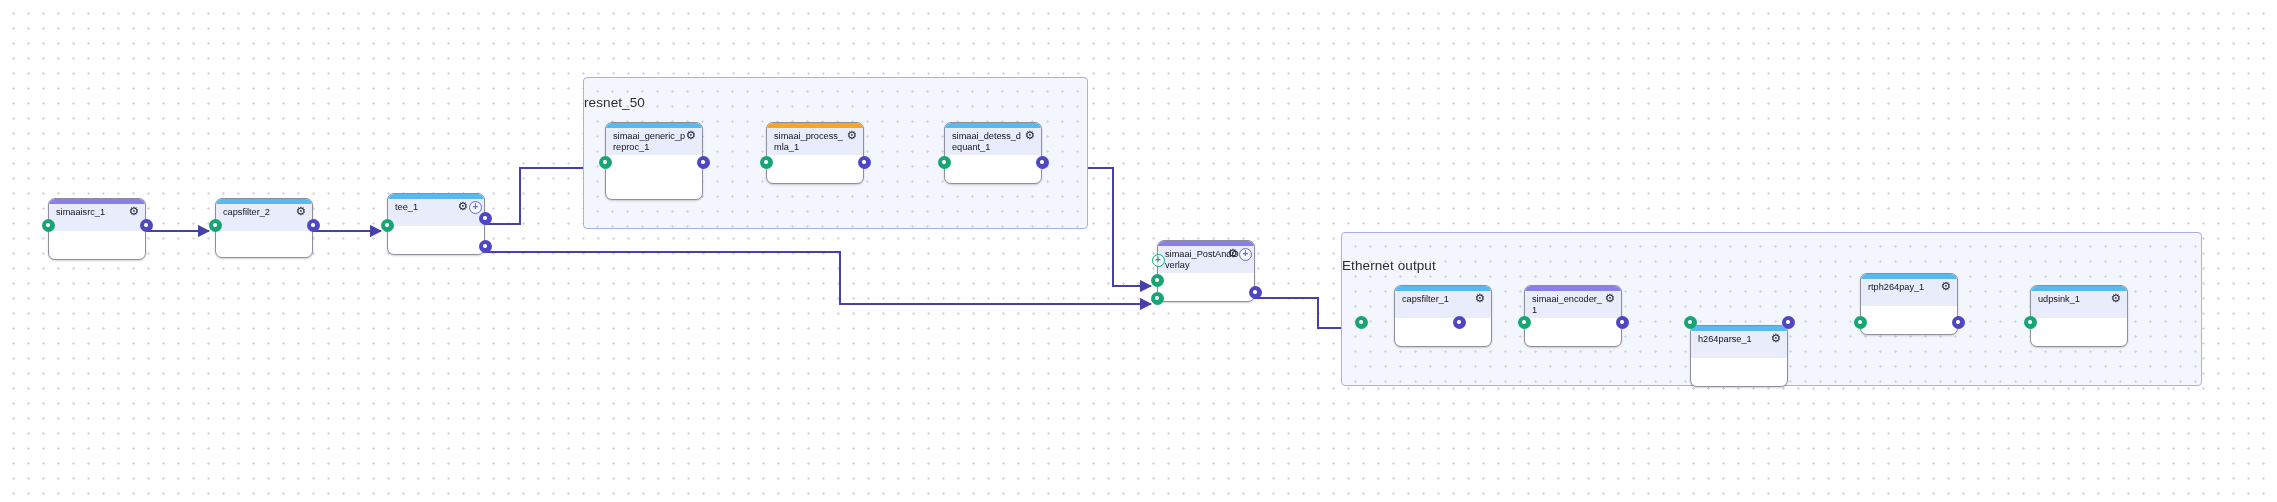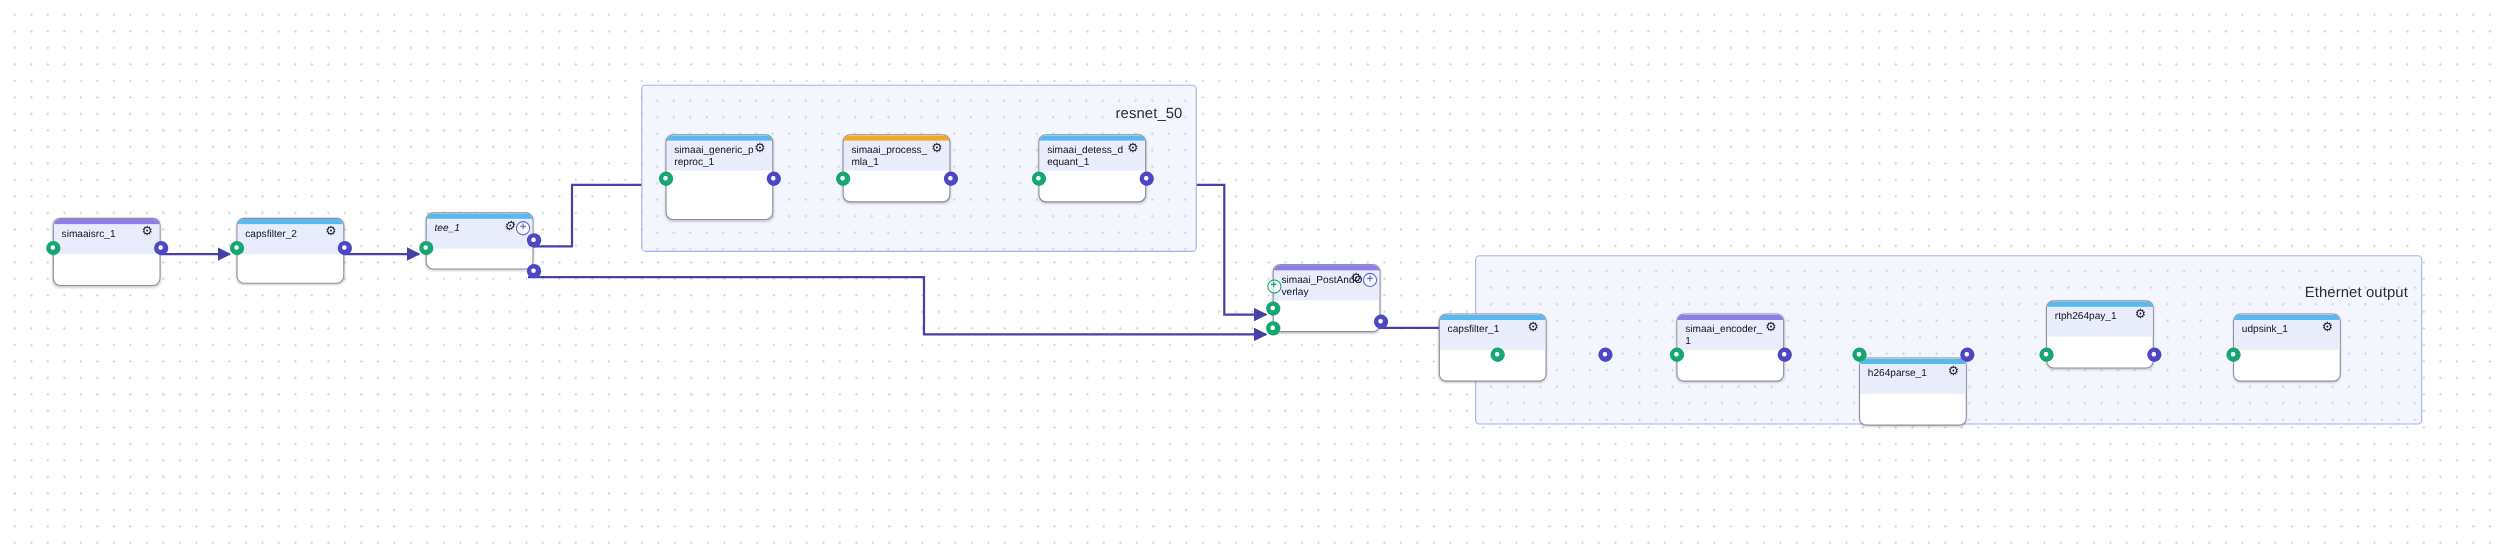--- a/index.html
+++ b/index.html
@@ -38,22 +38,22 @@
     background: #f4f6fd;
     border: 1.3px solid #a7b0ee;
     border-radius: 4px;
     background-image: radial-gradient(circle, #d3d6e6 1.1px, transparent 1.2px);
     background-size: 15px 15px;
     background-position: 6px 6px;
   }
   .group-label {
     position: absolute;
     left: 0;
-    right: 12px;
-    text-align: right;
+    right: 0;
+    text-align: left;
     font-size: 13.5px;
     color: #2c2c38;
     letter-spacing: .1px;
     white-space: nowrap;
   }
 
   
   .node {
     position: absolute;
     box-sizing: border-box;
@@ -181,21 +181,21 @@
       <div class="port in" style="left: 41.5px; top: 218.5px;"></div>
       <div class="port out" style="left: 139.5px; top: 218.5px;"></div>
       <div class="node" style="left: 215px; top: 198px; width: 98px; height: 60px;">
         <div class="node-bar" style="background: rgb(86, 185, 239);"></div>
         <div class="node-body"></div>
         <div class="node-label">capsfilter_2</div>
         <div class="gear" style="right: 6px; top: 7px;">⚙</div>
       </div>
       <div class="port in" style="left: 208.5px; top: 218.5px;"></div>
       <div class="port out" style="left: 306.5px; top: 218.5px;"></div>
-      <div class="node" style="left: 387px; top: 193px; width: 98px; height: 52px; font-style: italic;">
+      <div class="node" style="left: 387px; top: 193px; width: 98px; height: 62px;">
         <div class="node-bar" style="background: rgb(86, 185, 239);"></div>
         <div class="node-body"></div>
         <div class="node-label">tee_1</div>
         <div class="gear" style="right: 16px; top: 7px;">⚙</div>
         <div class="plus-btn" style="right: 2px; top: 7px;">+</div>
       </div>
       <div class="port in" style="left: 380.5px; top: 218.5px;"></div>
       <div class="port out" style="left: 478.5px; top: 211.5px;"></div>
       <div class="port out" style="left: 478.5px; top: 239.5px;"></div>
       <div class="node" style="left: 605px; top: 122px; width: 98px; height: 78px;">
@@ -226,21 +226,21 @@
         <div class="node-bar" style="background: rgb(139, 126, 232);"></div>
         <div class="node-body"></div>
         <div class="node-label">simaai_PostAndOverlay</div>
         <div class="gear" style="right: 16px; top: 7px;">⚙</div>
         <div class="plus-btn" style="right: 2px; top: 7px;">+</div>
       </div>
       <div class="port in" style="left: 1150.5px; top: 273.5px;"></div>
       <div class="port in" style="left: 1150.5px; top: 291.5px;"></div>
       <div class="port out" style="left: 1248.5px; top: 285.5px;"></div>
       <div class="plus-btn green" style="left: 1151.5px; top: 254px; position: absolute;">+</div>
-      <div class="node" style="left: 1308px; top: 285px; width: 98px; height: 62px;">
+      <div class="node" style="left: 1394px; top: 285px; width: 98px; height: 62px;">
         <div class="node-bar" style="background: rgb(86, 185, 239);"></div>
         <div class="node-body"></div>
         <div class="node-label">capsfilter_1</div>
         <div class="gear" style="right: 6px; top: 7px;">⚙</div>
       </div>
       <div class="port in" style="left: 1354.5px; top: 315.5px;"></div>
       <div class="port out" style="left: 1452.5px; top: 315.5px;"></div>
       <div class="node" style="left: 1524px; top: 285px; width: 98px; height: 62px;">
         <div class="node-bar" style="background: rgb(139, 126, 232);"></div>
         <div class="node-body"></div>

